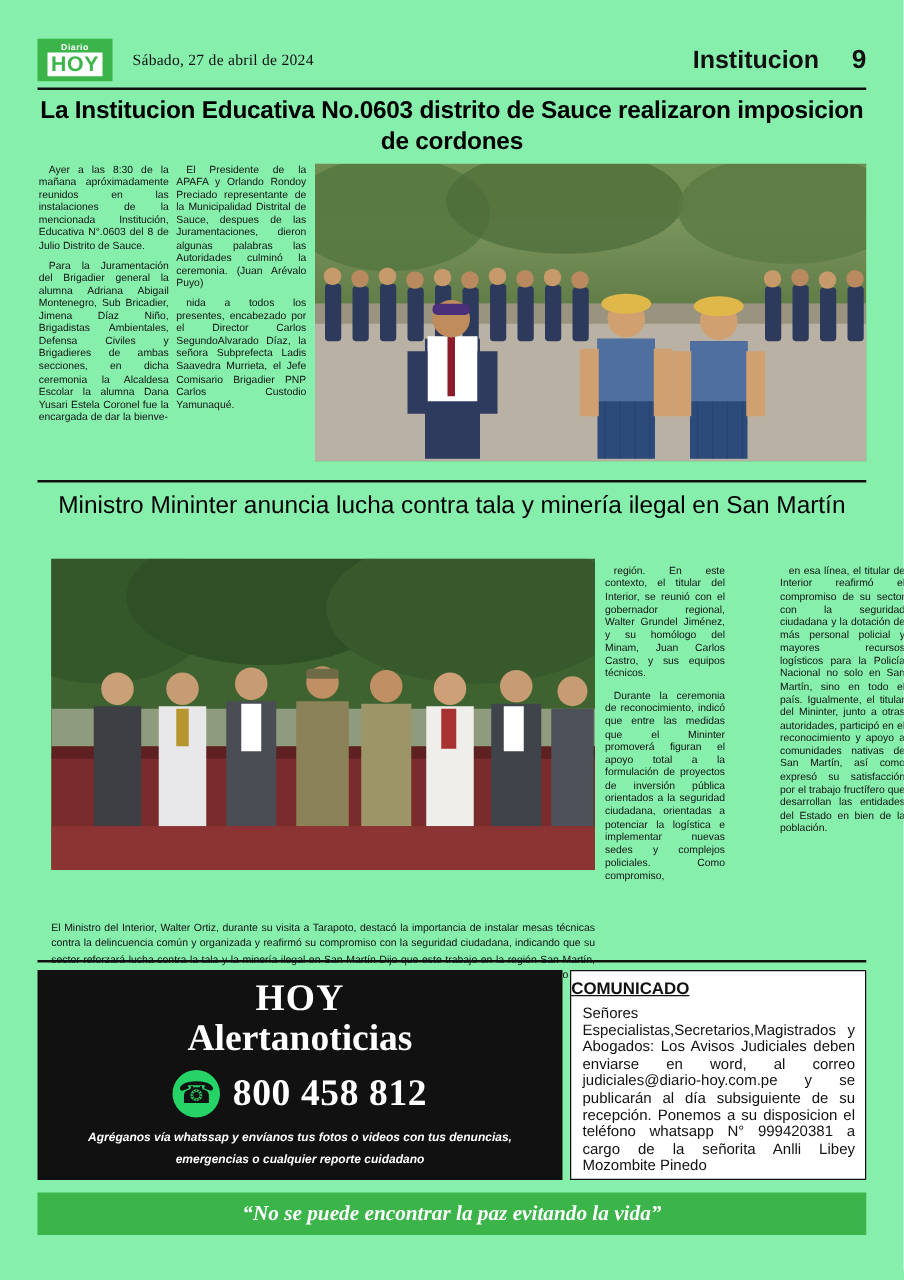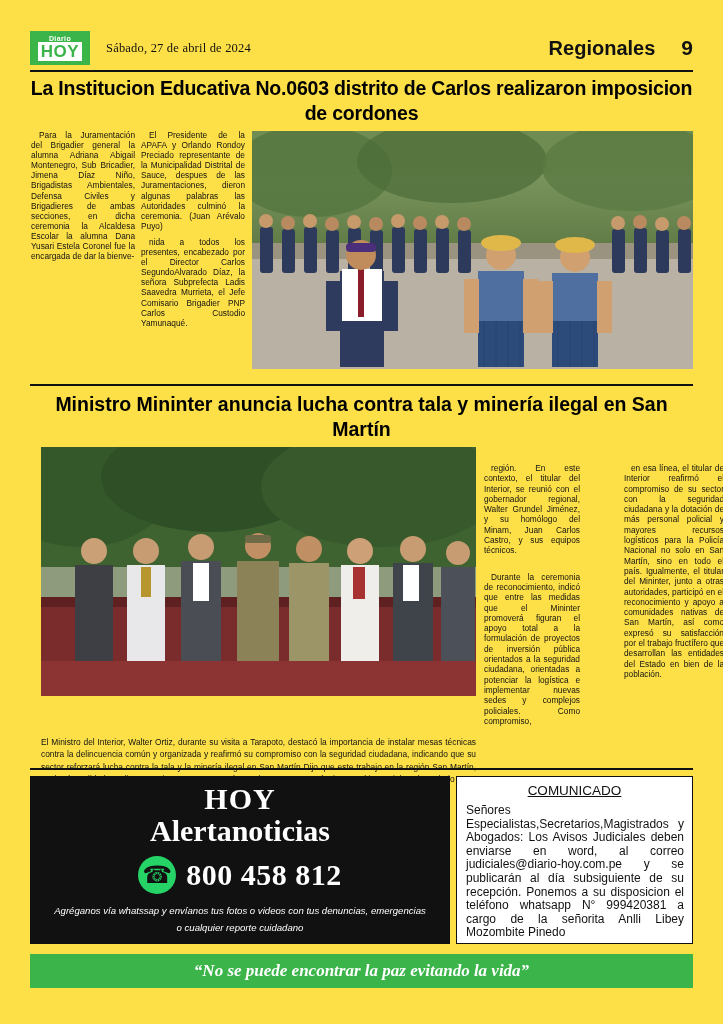--- a/index.html
+++ b/index.html
@@ -13,21 +13,21 @@
     font-family: "Liberation Sans", sans-serif;
     color: #000;
     position: relative;
     overflow: hidden;
   }
   .page {
     position: absolute;
     left: 0; top: 0;
     width: 723px;
     height: 1024px;
-    background: #fde047;
+    background: #86efac;
   }
 
   
   .masthead {
     position: absolute;
     left: 30px; top: 28px;
     width: 663px;
     height: 40px;
     display: flex;
     align-items: center;
@@ -120,21 +120,21 @@
     background: #7aa05a;
   }
 
   
   .head2 {
     position: absolute;
     left: 30px; top: 392px;
     width: 663px;
     text-align: center;
     font-size: 19.5px;
-    font-weight: bold;
+    font-weight: normal;
     line-height: 25px;
   }
   .photo2 {
     position: absolute;
     left: 41px; top: 447px;
     width: 435px; height: 249px;
     overflow: hidden;
     background: #4b6b3a;
   }
   .caption2 {
@@ -147,21 +147,21 @@
     color: #111;
   }
   .a2-col {
     position: absolute;
     top: 447px;
     font-size: 8.3px;
     line-height: 10.3px;
     text-align: justify;
     color: #111;
   }
-  .a2-col p { margin: 16px 0 7px 0; text-indent: 7px; }
+  .a2-col p { margin: 4px 0 7px 0; text-indent: 7px; }
   .a2-c1 { left: 484px; width: 96px; }
   .a2-c2 { left: 624px; width: 100px; }
 
   
   .ad-black {
     position: absolute;
     left: 30px; top: 776px;
     width: 420px; height: 168px;
     background: #111111;
     color: #fff;
@@ -215,39 +215,39 @@
     font-size: 30px;
     color: #ffffff;
     letter-spacing: .5px;
   }
   .ad-sub {
     position: absolute;
     left: 24px; top: 126px;
     width: 372px;
     text-align: center;
     font-style: italic;
-    font-weight: normal;
+    font-weight: bold;
     font-size: 9.6px;
     line-height: 17px;
     color: #ffffff;
   }
 
   .ad-comunicado {
     position: absolute;
     left: 456px; top: 776px;
     width: 237px; height: 168px;
     border: 1.5px solid #111;
     box-sizing: border-box;
     background: #fff;
   }
   .com-title {
     margin-top: 6px;
-    text-align: center;
+    text-align: left;
     font-size: 13.5px;
-    font-weight: normal;
+    font-weight: bold;
     text-decoration: underline;
     color: #111;
   }
   .com-body {
     margin: 6px 8px 0 9px;
     font-size: 12px;
     line-height: 13.6px;
     text-align: justify;
     color: #111;
   }
@@ -274,29 +274,30 @@
 
 <div class="page">
 
   <div class="masthead">
     <div class="logo-box">
       <div class="logo-top">Diario</div>
       <div class="logo-main"><span class="logo-main-inner">HOY</span></div>
     </div>
     <div class="masthead-date">Sábado, 27 de abril de  2024</div>
     <div class="masthead-right">
-      <div class="section-name">Regionales</div>
+      <div class="section-name">Institucion</div>
       <div class="page-number">9</div>
     </div>
   </div>
   <div class="rule rule-top"></div>
 
-  <div class="head1">La Institucion Educativa No.0603  distrito de Carlos realizaron imposicion de cordones</div>
+  <div class="head1">La Institucion Educativa No.0603  distrito de Sauce realizaron imposicion de cordones</div>
 
   <div class="a1-col a1-c1">
+    <p>Ayer a las 8:30 de la mañana apróximadamente reunidos en las instalaciones de la mencionada Institución, Educativa N°.0603 del 8 de Julio Distrito de Sauce.</p>
     <p>Para la Juramentación del Brigadier general la alumna Adriana Abigail Montenegro,  Sub Bricadier, Jimena Díaz Niño, Brigadistas Ambientales, Defensa Civiles y Brigadieres de ambas secciones, en dicha ceremonia la Alcaldesa Escolar la alumna Dana Yusari Estela Coronel fue la encargada de dar la bienve-</p>
   </div>
   <div class="a1-col a1-c2">
     <p>El Presidente de la APAFA y Orlando Rondoy Preciado representante de la Municipalidad Distrital de Sauce, despues de las Juramentaciones, dieron algunas palabras las Autoridades culminó la ceremonia. (Juan Arévalo Puyo)</p>
     <p>nida a todos los presentes, encabezado por el Director Carlos SegundoAlvarado Díaz, la señora Subprefecta Ladis Saavedra Murrieta, el Jefe Comisario Brigadier PNP Carlos Custodio Yamunaqué.</p>
   </div>
 
   <div class="photo1">
     <svg width="441" height="238" viewBox="0 0 441 238" preserveAspectRatio="none">
       <defs>

